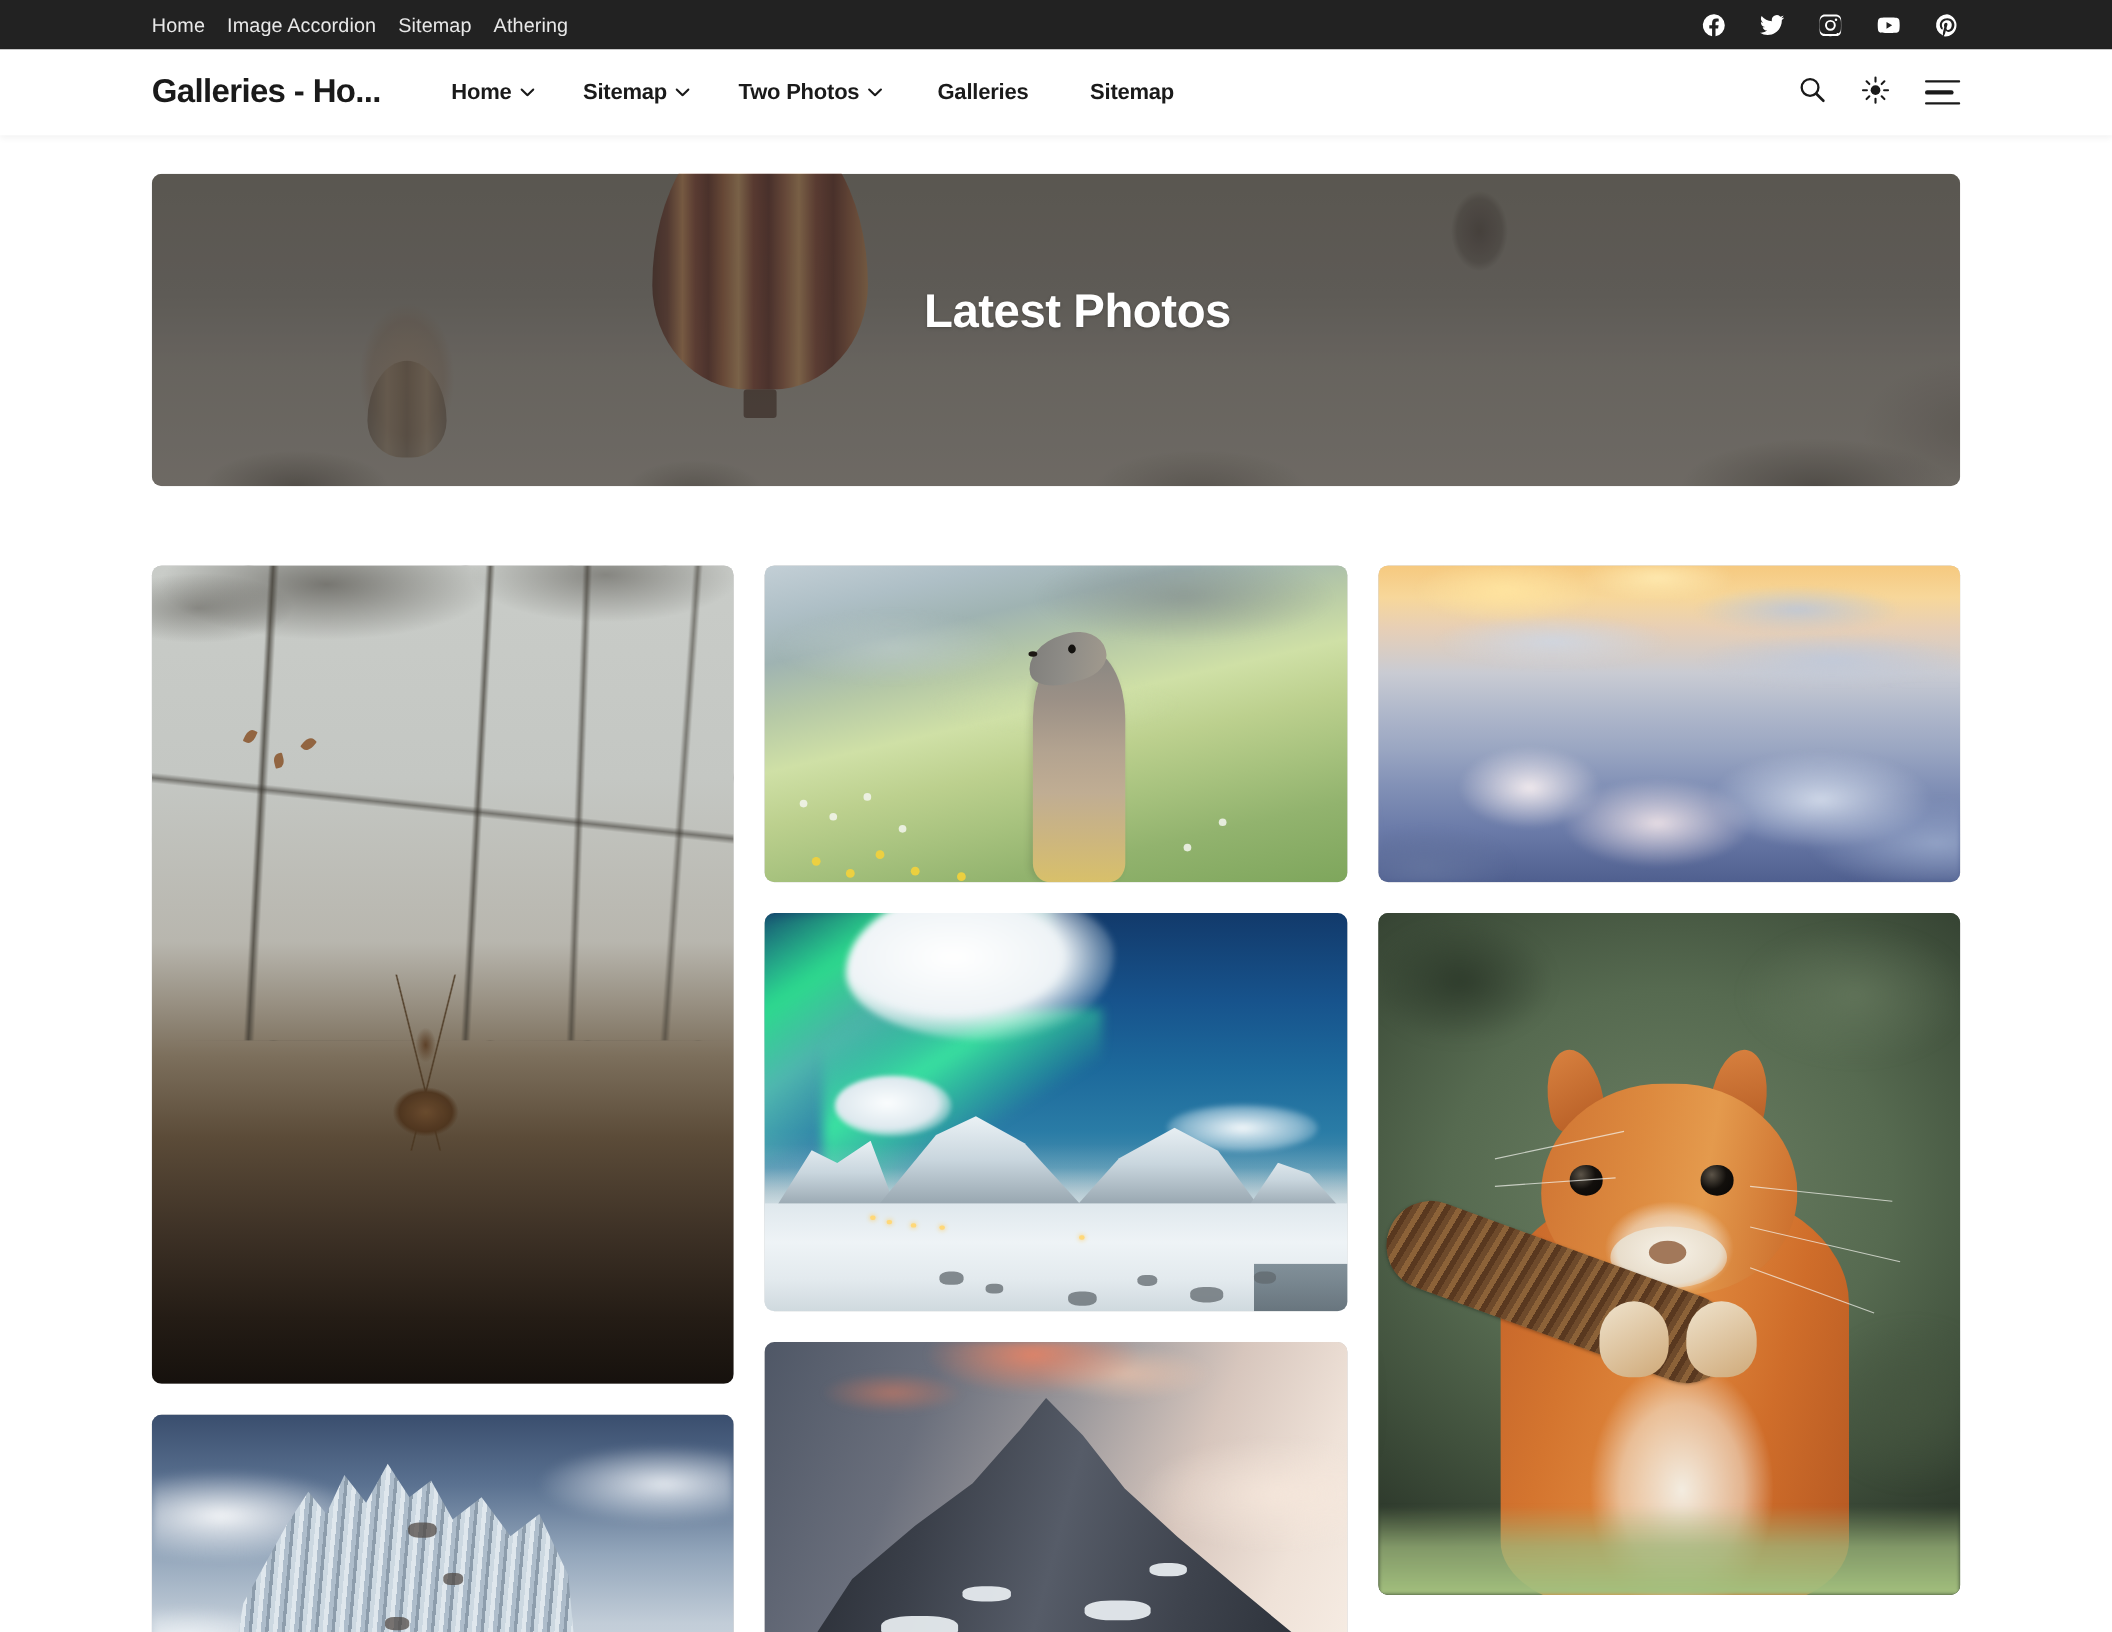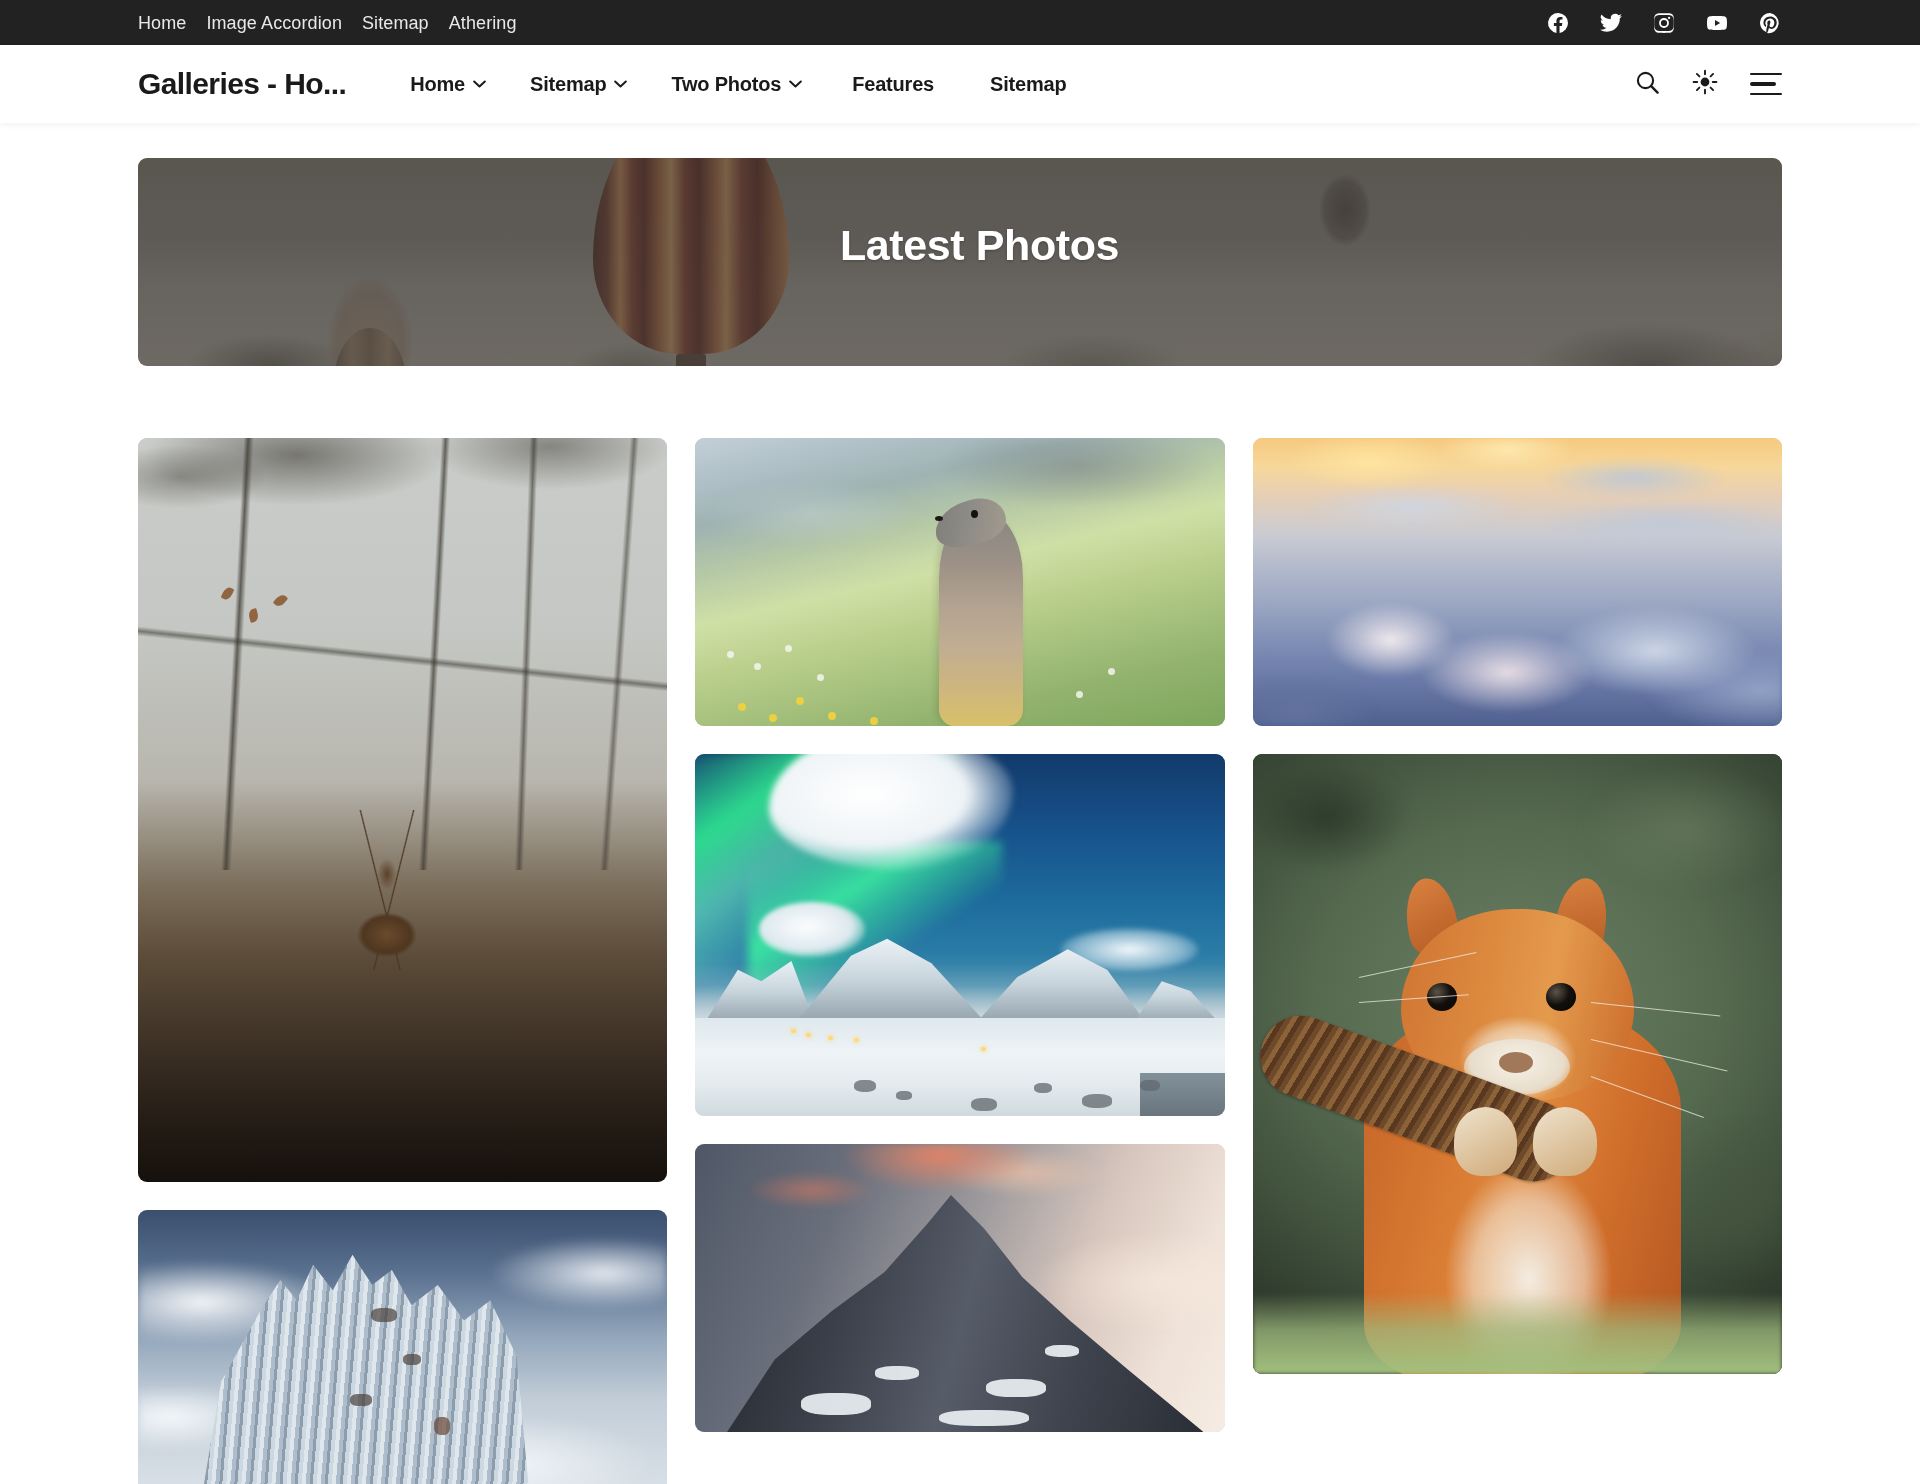--- a/index.html
+++ b/index.html
@@ -96,21 +96,21 @@
   .icon-burger i:nth-child(1){ width:100%; height:1.8px; }
   .icon-burger i:nth-child(2){ width:82%; height:3.4px; }
   .icon-burger i:nth-child(3){ width:100%; height:1.8px; }
 
   
   .page { padding:0 138px; }
 
   
   .hero {
     margin-top:35px;
-    height:208px;
+    height:284px;
     border-radius:9px;
     position:relative;
     overflow:hidden;
     display:flex;
     flex-direction:column;
     align-items:flex-start;
     justify-content:center;
     padding-left:39px;
   }
   .hero-bg {
@@ -563,21 +563,21 @@
           <path d="M1 1.6 7 7.4 13 1.6"></path>
         </svg>
     </a>
     <a class="nav-item">
       <span>Two Photos</span>
       <svg class="chev" viewBox="0 0 14 9">
           <path d="M1 1.6 7 7.4 13 1.6"></path>
         </svg>
     </a>
     <a class="nav-item wide">
-      <span>Features</span>
+      <span>Galleries</span>
     </a>
     <a class="nav-item wide">
       <span>Sitemap</span>
     </a>
   </nav>
 
   <div class="header-tools">
     <span class="tool">
       <svg class="icon-search" viewBox="0 0 25 25">
           <circle cx="10.5" cy="10.5" r="7.6"></circle>

